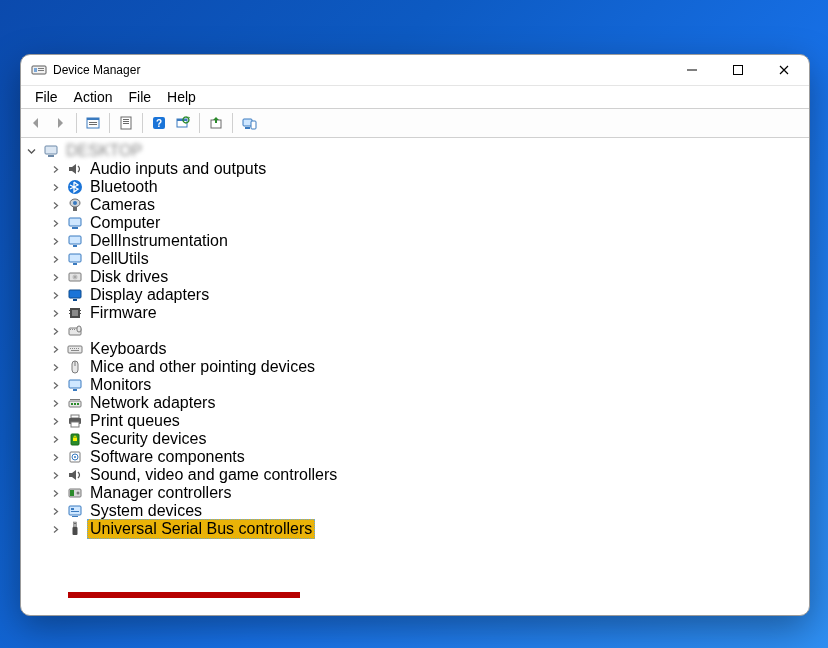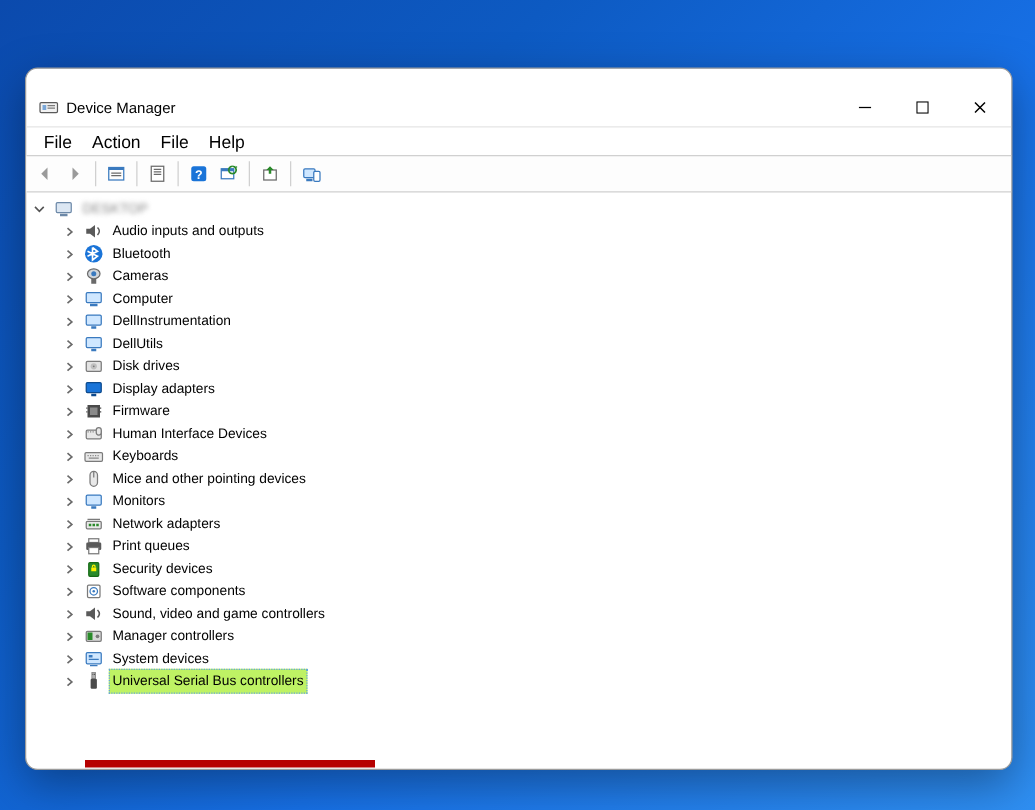--- a/index.html
+++ b/index.html
@@ -10,21 +10,21 @@
     color:#000;
     width:828px;height:648px;overflow:hidden;position:relative;
   }
   .window{
     position:absolute;left:20px;top:54px;width:788px;height:560px;
     background:#fff;border:1px solid #9b9b9b;border-radius:10px;
     box-shadow:0 12px 36px rgba(0,0,0,.35);
     display:flex;flex-direction:column;overflow:hidden;
   }
   .titlebar{
-    height:30px;display:flex;align-items:center;padding:0 2px 0 10px;margin-top:16px;
+    height:30px;display:flex;align-items:center;padding:0 2px 0 10px;
   }
   .titlebar .app-icon{width:16px;height:16px;margin-right:6px;}
   .titlebar .title{font-size:12px;color:#000;}
   .win-controls{margin-left:auto;display:flex;}
   .win-btn{width:46px;height:30px;display:flex;align-items:center;justify-content:center;}
   .menubar{
     height:22px;display:flex;align-items:center;padding:0 6px;
     border-top:1px solid #e5e5e5;
   }
   .menu-item{padding:2px 8px;font-size:14px;}
@@ -37,22 +37,22 @@
   .tree{
     flex:1;overflow:auto;padding:4px 0 0 2px; position:relative;
     border-top:0;
   }
   .tree::-webkit-scrollbar{width:16px;background:#f0f0f0;}
   .tree::-webkit-scrollbar-thumb{background:#cdcdcd;}
   .node{display:flex;align-items:center;height:18px;line-height:18px;white-space:nowrap;}
   .child{padding-left:24px;}
   .tw{width:16px;height:16px;display:flex;align-items:center;justify-content:center;margin-right:2px;color:#6a6a6a;font-size:10px;}
   .icon{width:16px;height:16px;margin:0 4px 0 2px;display:inline-flex;align-items:center;justify-content:center;}
-  .label{padding:1px 3px;font-size:11px;}
-  .selected .label{background:#bef264;border:1px dotted #66a7da;padding:0 2px;}
+  .label{padding:1px 3px;font-size:16px;}
+  .selected .label{background:#eab308;border:1px dotted #66a7da;padding:0 2px;}
   .root-label{filter:blur(2px);color:#888;}
   .redline{position:absolute;height:6px;background:#b60000;}
   
   svg{display:block;}
 </style>
 </head>
 <body>
 
 <div class="window">
 
@@ -309,21 +309,20 @@
         </span>
         <span class="icon">
           <svg width="16" height="16" viewBox="0 0 16 16">
             <rect x="2" y="5" width="12" height="7" rx="1" fill="#e8e8e8" stroke="#7a7a7a"></rect>
             <rect x="3" y="6" width="1" height="1" fill="#888"></rect>
             <rect x="5" y="6" width="1" height="1" fill="#888"></rect>
             <rect x="7" y="6" width="1" height="1" fill="#888"></rect>
             <rect x="10" y="3" width="4" height="6" rx="2" fill="#e8e8e8" stroke="#7a7a7a"></rect>
           </svg>
         </span>
-        <span class="label">Human Interface Devices</span>
       </div>
       <div class="node child">
         <span class="tw">
           <svg width="9" height="9" viewBox="0 0 9 9">
             <path d="M3 1.5 L6.5 4.5 L3 7.5" fill="none" stroke="#6a6a6a" stroke-width="1.3"></path>
           </svg>
         </span>
         <span class="icon">
           <svg width="16" height="16" viewBox="0 0 16 16">
             <rect x="1" y="5" width="14" height="7" rx="1" fill="#e8e8e8" stroke="#7a7a7a"></rect>

